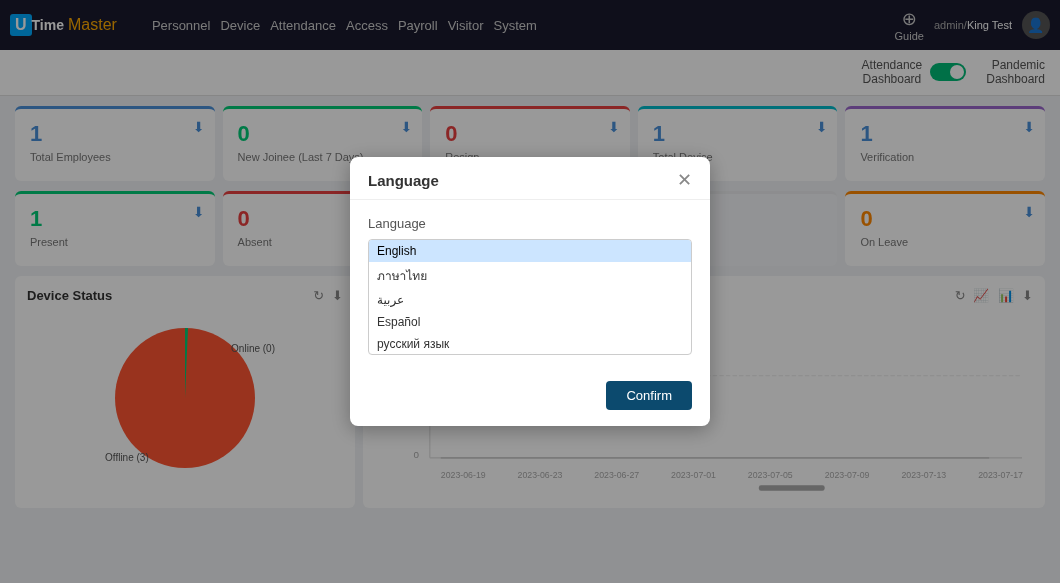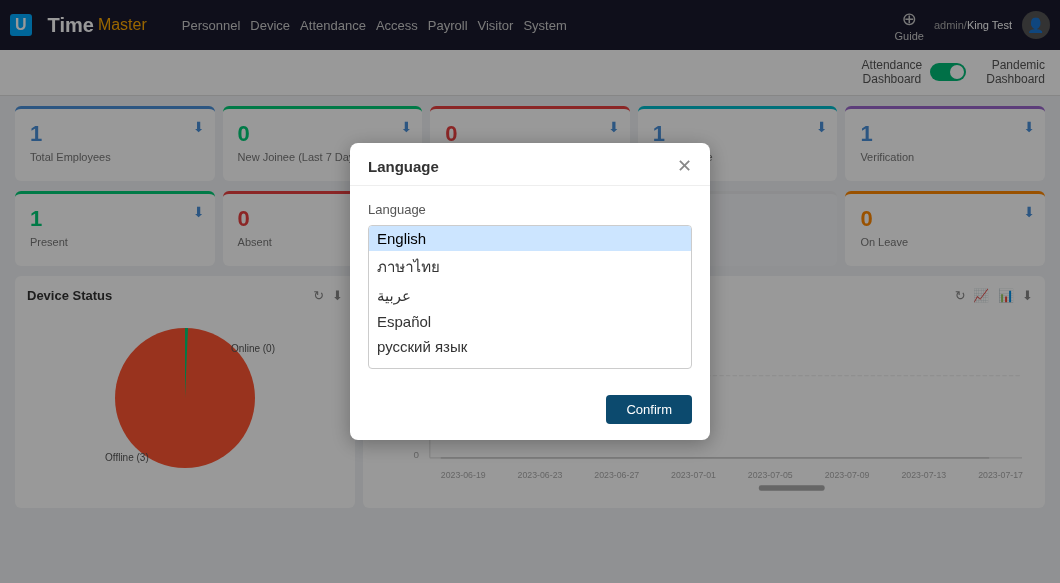--- a/index.html
+++ b/index.html
@@ -13,21 +13,21 @@
       height: 50px;
       padding: 0 10px;
       color: #fff;
     }
     .logo {
       display: flex;
       align-items: center;
       margin-right: 30px;
     }
     .logo-u { background: #00aaff; color: #fff; font-weight: bold; padding: 2px 5px; border-radius: 3px; font-size: 16px; }
-    .logo-time { color: #fff; font-weight: bold; font-size: 20px; margin-left: 16px; }
+    .logo-time { color: #fff; font-weight: bold; font-size: 14px; margin-left: 0; }
     .logo-master { color: #ffaa00; font-weight: normal; font-size: 16px; margin-left: 4px; }
     .nav-items { display: flex; flex: 1; }
     .nav-item { color: #ccc; cursor: pointer; font-size: 13px; padding: 5px; }
     .nav-right { display: flex; align-items: center; gap: 10px; color: #ccc; font-size: 12px; }
     .guide-btn { display: flex; flex-direction: column; align-items: center; color: #ccc; font-size: 11px; cursor: pointer; }
     .guide-icon { font-size: 18px; }
     .user-info { font-size: 11px; text-align: right; }
     .user-avatar { width: 28px; height: 28px; border-radius: 50%; background: #555; display: flex; align-items: center; justify-content: center; color: #fff; font-size: 14px; cursor: pointer; }
 
     
@@ -140,24 +140,24 @@
       align-items: center;
       padding: 14px 18px 10px;
       border-bottom: 1px solid #eee;
     }
     .modal-title { font-size: 15px; font-weight: bold; color: #333; }
     .modal-close { cursor: pointer; color: #888; font-size: 18px; line-height: 1; }
     .modal-body { padding: 16px 18px; }
     .lang-label { font-size: 13px; color: #555; margin-bottom: 8px; }
     .lang-select {
       width: 100%;
-      height: 144px;
+      height: 116px;
       border: 1px solid #ccc;
       border-radius: 4px;
-      font-size: 15px;
+      font-size: 12px;
       overflow-y: auto;
     }
     .lang-option {
       padding: 4px 8px;
       cursor: pointer;
       color: #333;
     }
     .lang-option.selected { background: #cce5ff; color: #000; }
     .modal-footer {
       padding: 10px 18px 16px;

